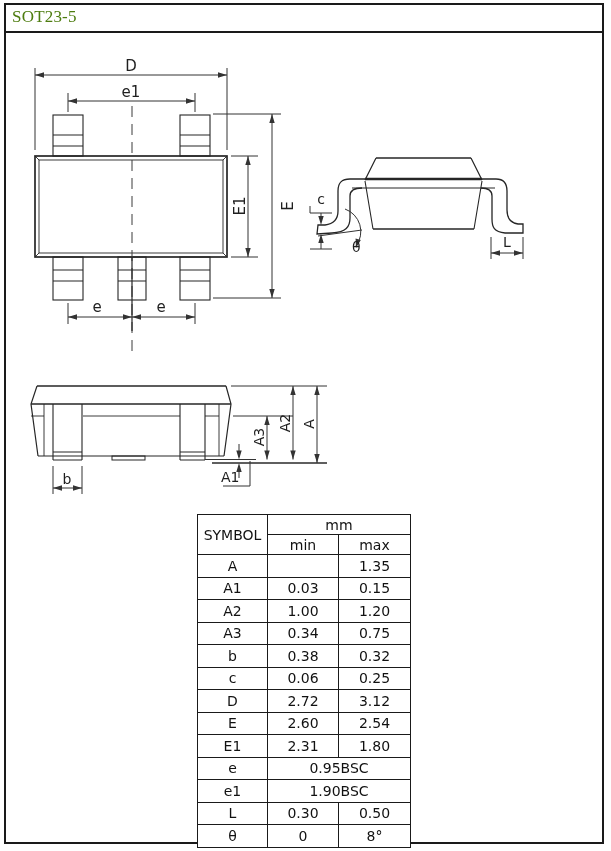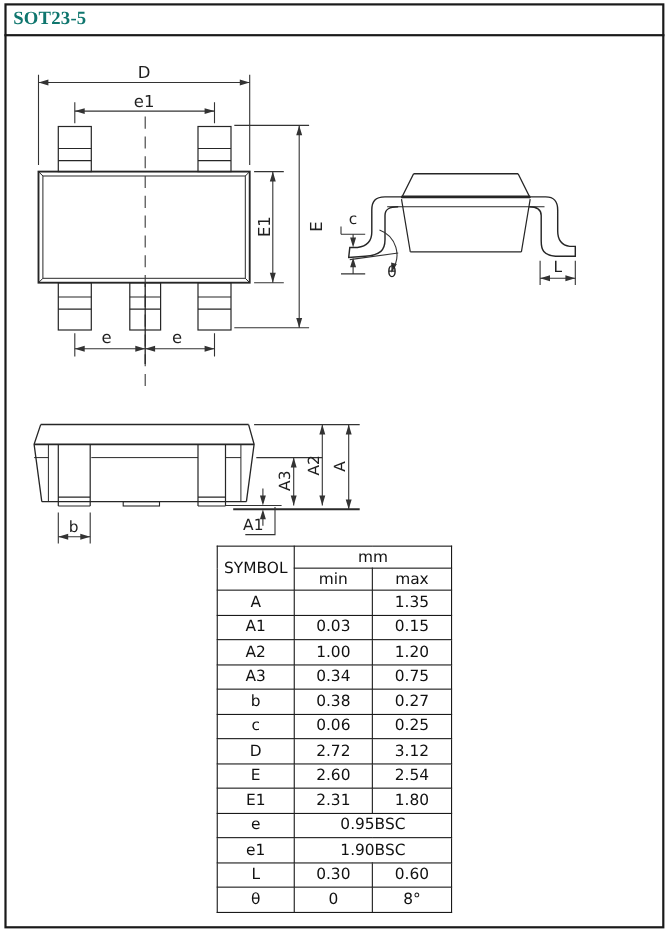--- a/index.html
+++ b/index.html
@@ -7,34 +7,34 @@
     position:relative;width:611px;height:851px;background:#ffffff;overflow:hidden;
     font-family:"DejaVu Sans",sans-serif;color:#1c1c1c;
   }
   .page-border{
     position:absolute;left:4px;top:3px;width:600px;height:841px;
     border:2px solid #1a1a1a;box-sizing:border-box;
   }
   .doc-title{
     position:absolute;left:12px;top:7px;
     font-family:"Liberation Serif","DejaVu Serif",serif;
-    font-weight:bold;font-size:17px;letter-spacing:.2px;color:#0f766e;
+    font-weight:normal;font-size:17px;letter-spacing:.2px;color:#4d7c0f;
   }
   .title-rule{
     position:absolute;left:4px;top:31px;width:600px;height:0;
     border-top:2px solid #1a1a1a;
   }
   svg{position:absolute;left:0;top:0;}
   svg text{
     font-family:"DejaVu Sans",sans-serif;fill:#1f1f1f;
   }
   .dim-lbl{font-size:15px;}
   .dim-lbl-sm{font-size:14px;}
   
-  .dim-table-wrap{position:absolute;left:197px;top:496px;}
+  .dim-table-wrap{position:absolute;left:197px;top:514px;}
   table.dims{
     border-collapse:collapse;table-layout:fixed;
     font-size:14px;color:#111;background:#fff;
   }
   table.dims th,table.dims td{
     border:1px solid #1a1a1a;text-align:center;vertical-align:middle;
     padding:0;font-weight:normal;height:21.5px;line-height:1;
   }
   table.dims tr.hdr th{height:19px;}
   .col-sym{width:70px;}
@@ -240,21 +240,21 @@
         <td>1.20</td>
       </tr>
       <tr>
         <td>A3</td>
         <td>0.34</td>
         <td>0.75</td>
       </tr>
       <tr>
         <td>b</td>
         <td>0.38</td>
-        <td>0.27</td>
+        <td>0.32</td>
       </tr>
       <tr>
         <td>c</td>
         <td>0.06</td>
         <td>0.25</td>
       </tr>
       <tr>
         <td>D</td>
         <td>2.72</td>
         <td>3.12</td>
@@ -273,21 +273,21 @@
         <td>e</td>
         <td colspan="2">0.95BSC</td>
       </tr>
       <tr>
         <td>e1</td>
         <td colspan="2">1.90BSC</td>
       </tr>
       <tr>
         <td>L</td>
         <td>0.30</td>
-        <td>0.60</td>
+        <td>0.50</td>
       </tr>
       <tr>
         <td>θ</td>
         <td>0</td>
         <td>8°</td>
       </tr>
     </tbody>
       </table>
   </div>
 </div>

